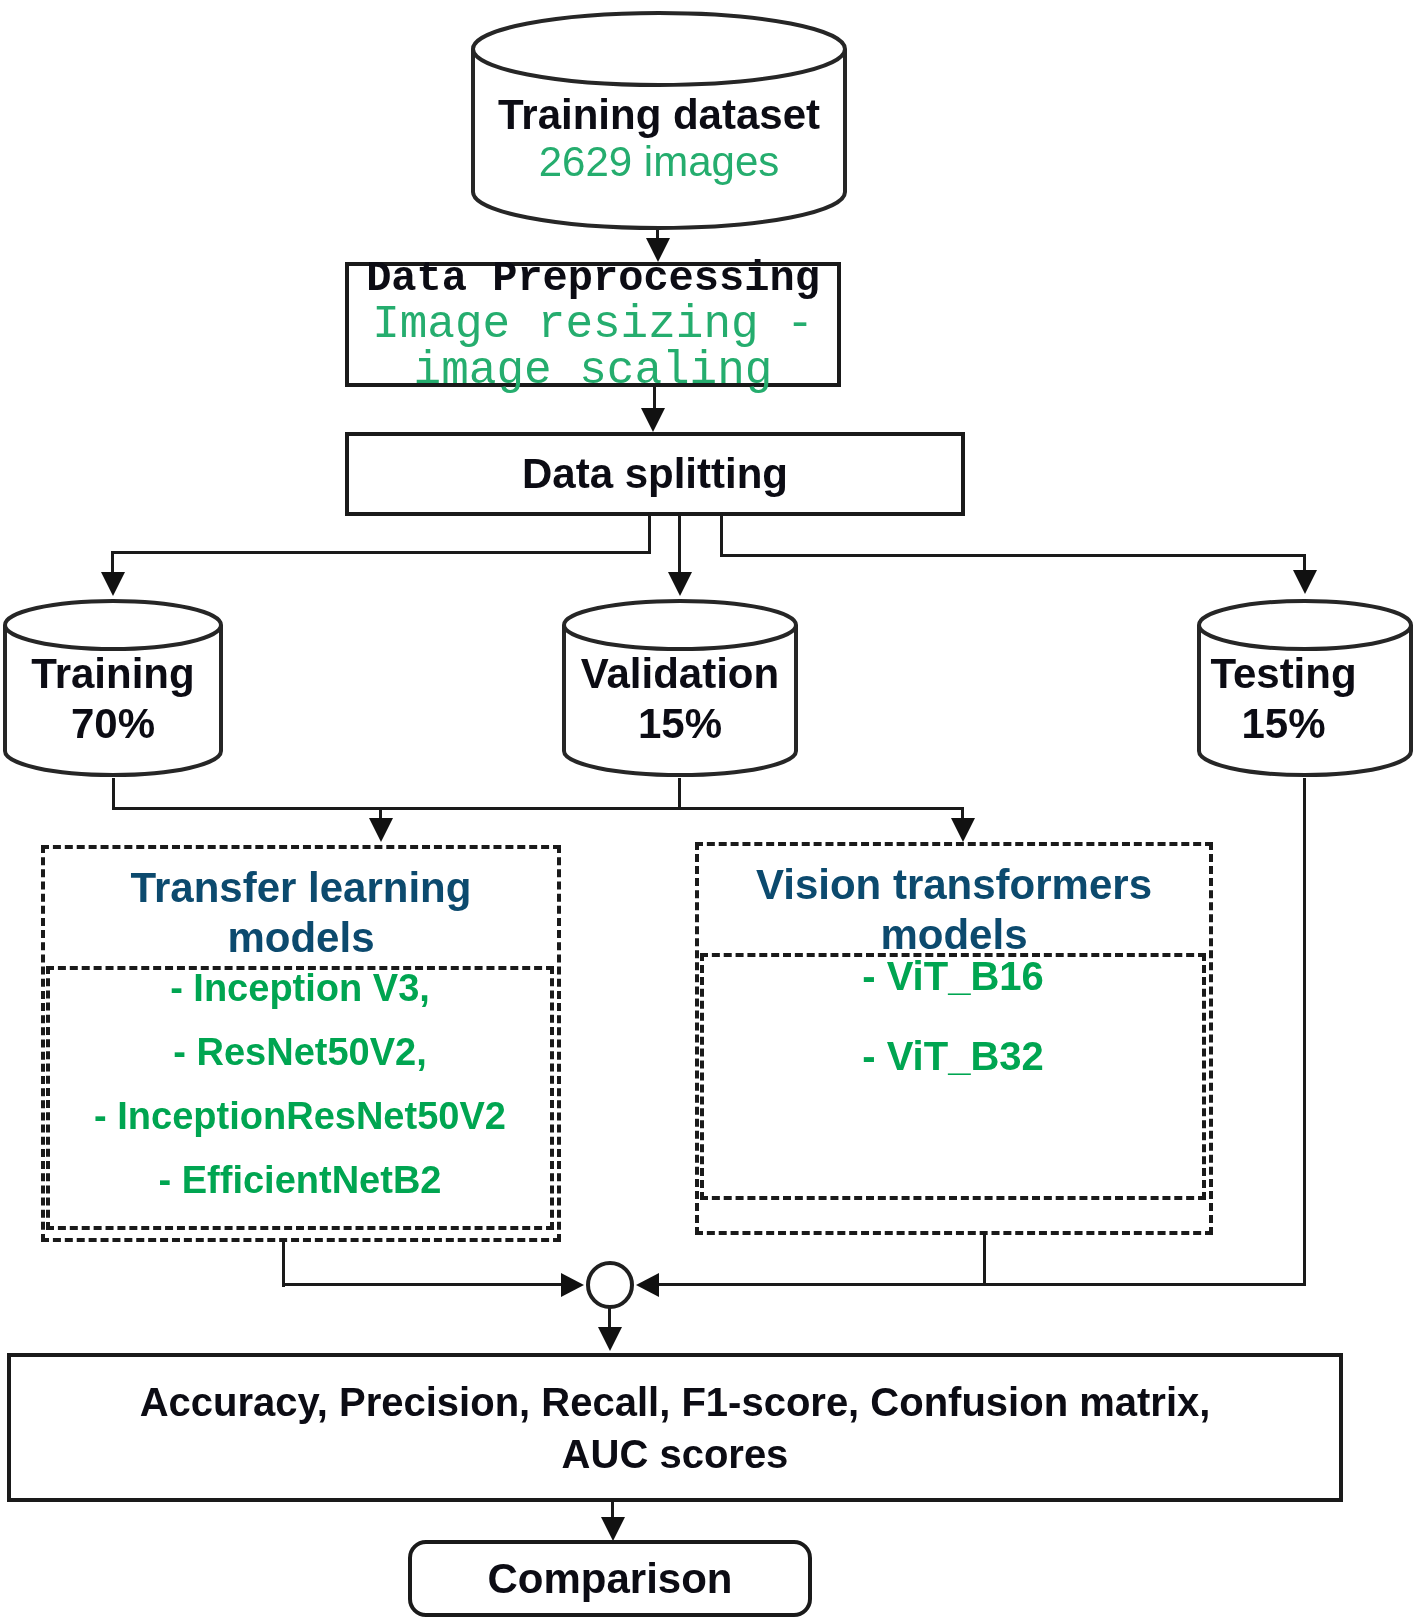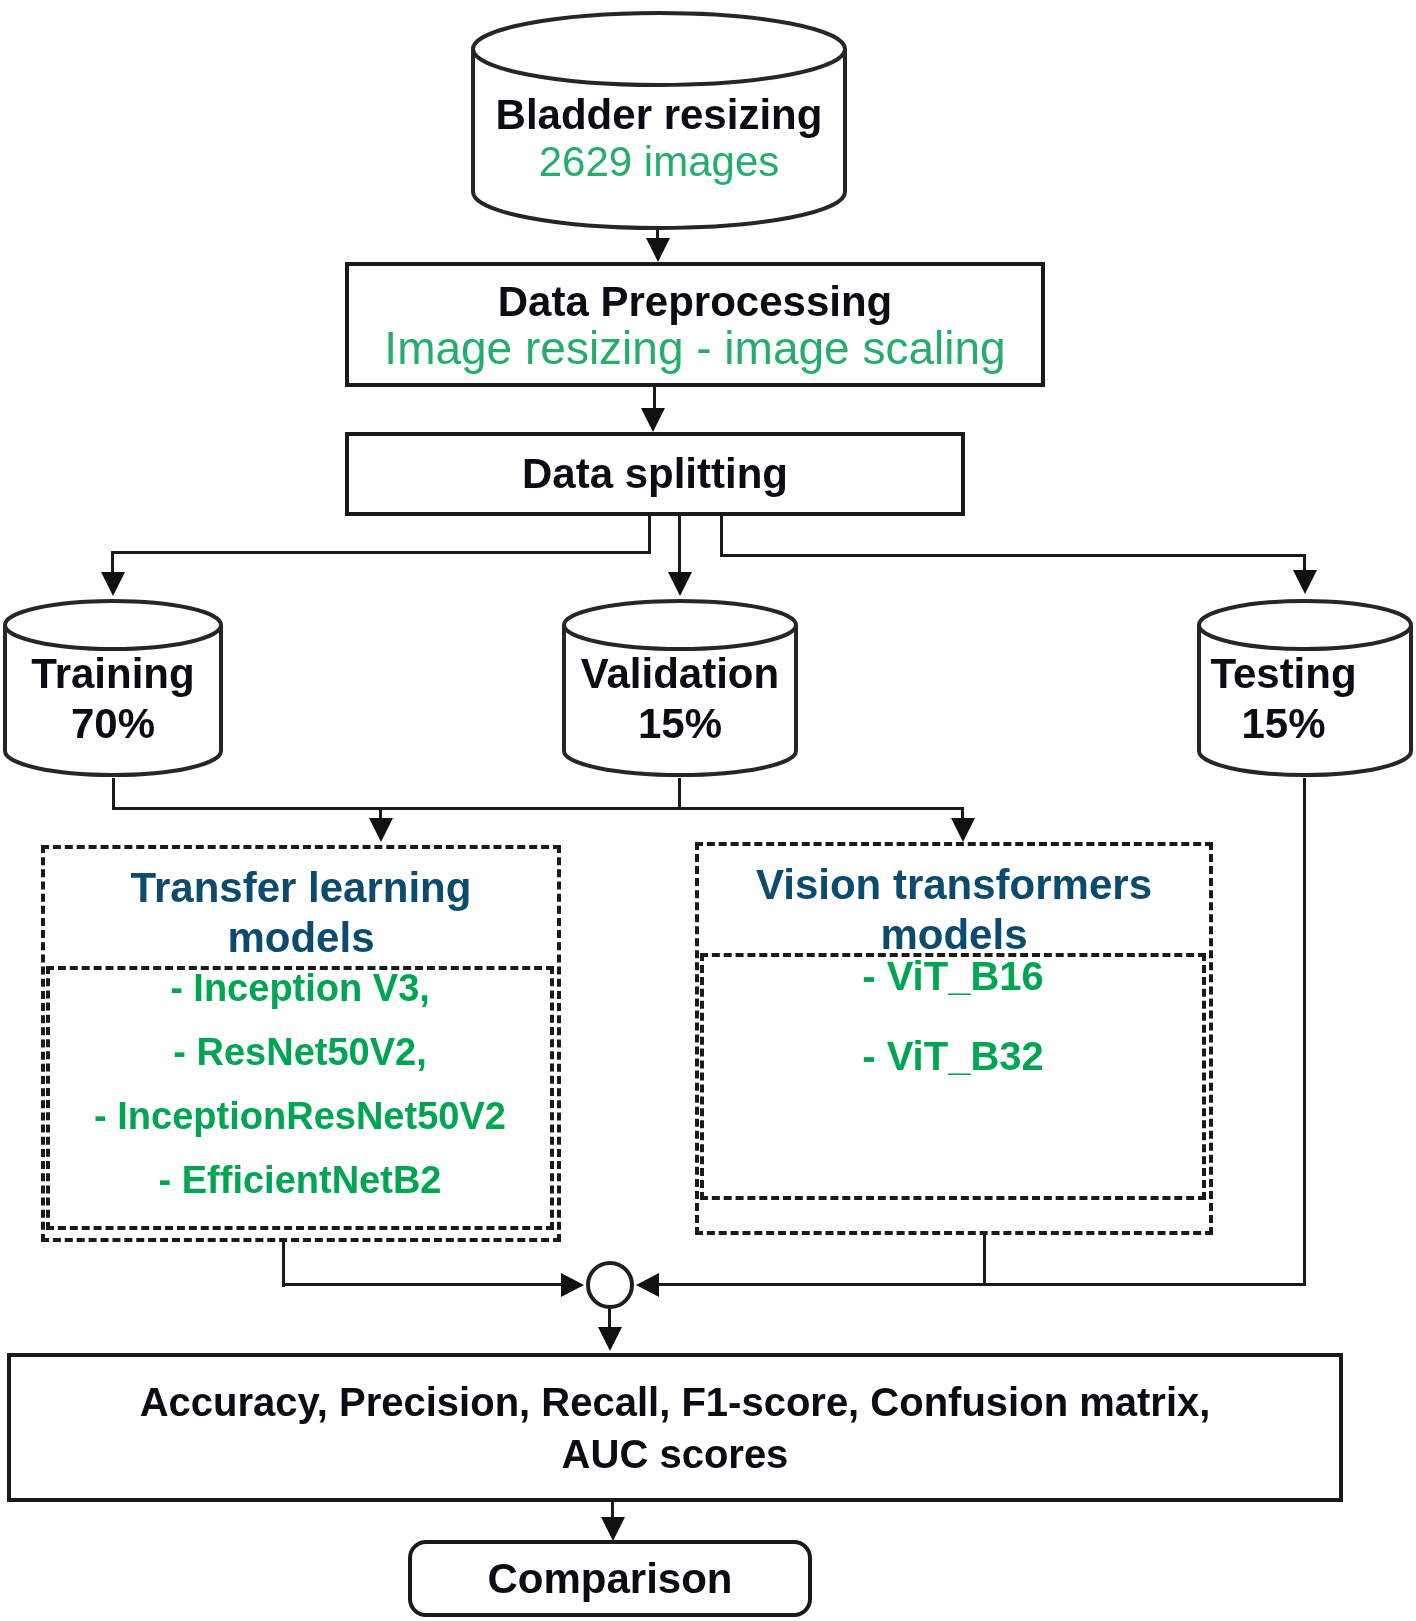--- a/index.html
+++ b/index.html
@@ -84,26 +84,26 @@
   <div class="tri tri-left" style="left:636px;top:1273px;"></div>
   <div class="tri tri-down" style="left:598px;top:1327px;"></div>
   <div class="tri tri-down" style="left:601px;top:1517px;"></div>
 
   <div class="abs" style="left:470px;top:8px;width:378px;height:222px;">
     <svg class="cylshape" width="378" height="222" viewBox="0 0 378 222">
       <path d="M 3,41 L 3,184 A 186,36 0 0 0 375,184 L 375,41" fill="#ffffff" stroke="#262626" stroke-width="4"></path>
       <ellipse cx="189" cy="41" rx="186" ry="36" fill="#ffffff" stroke="#262626" stroke-width="4"></ellipse>
     </svg>
     <div class="cyl-label" style="left:0;top:70px;width:378px;height:120px;line-height:48px;">
-      <div>Bladder resizing</div>
+      <div>Training dataset</div>
       <div class="greensub" style="font-size:42px;">2629 images</div>
     </div>
   </div>
 
-  <div class="box" style="left:345px;top:262px;width:700px;height:125px;">
+  <div class="box" style="left:345px;top:262px;width:496px;height:125px;font-family:Liberation Mono, monospace;">
     <div class="blacktitle">Data Preprocessing</div>
     <div class="greensub">Image resizing - image scaling</div>
   </div>
 
   <div class="box" style="left:345px;top:432px;width:620px;height:84px;">
     <div class="blacktitle">Data splitting</div>
   </div>
 
   <div class="abs" style="left:3px;top:598px;width:220px;height:180px;">
     <svg class="cylshape" width="220" height="180" viewBox="0 0 220 180">

